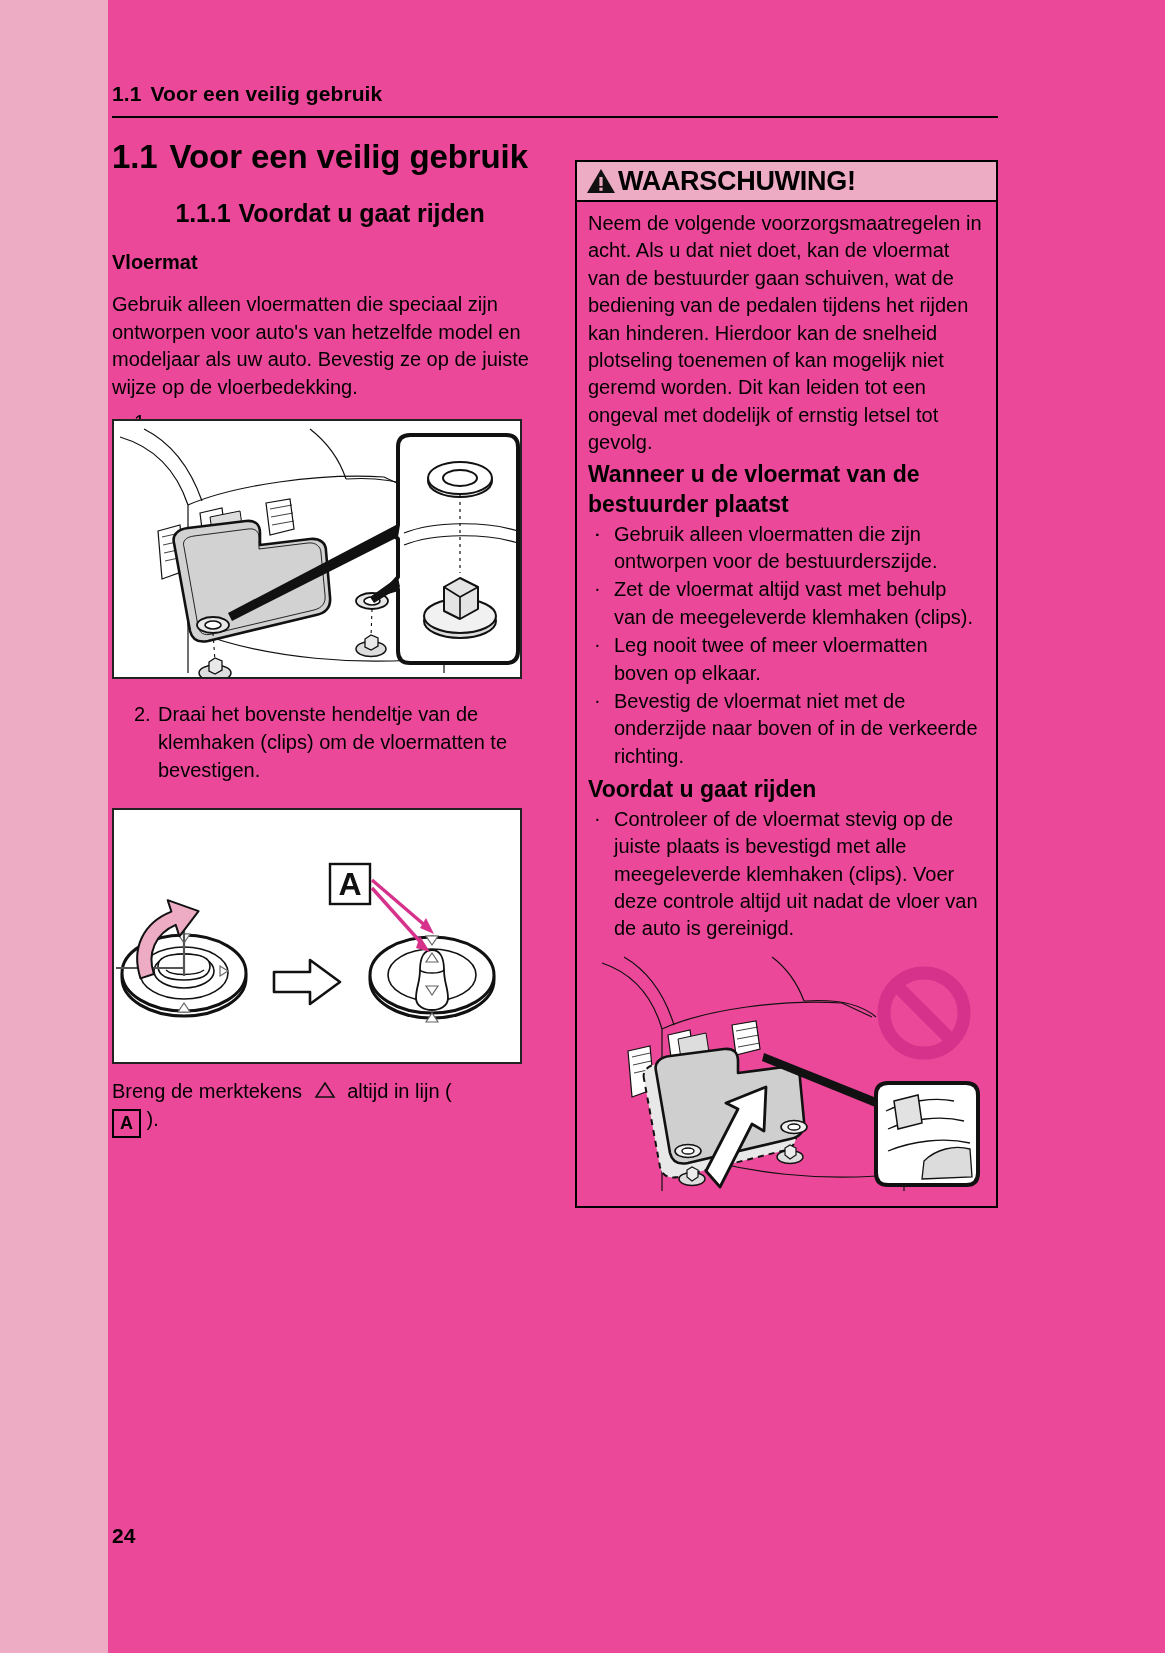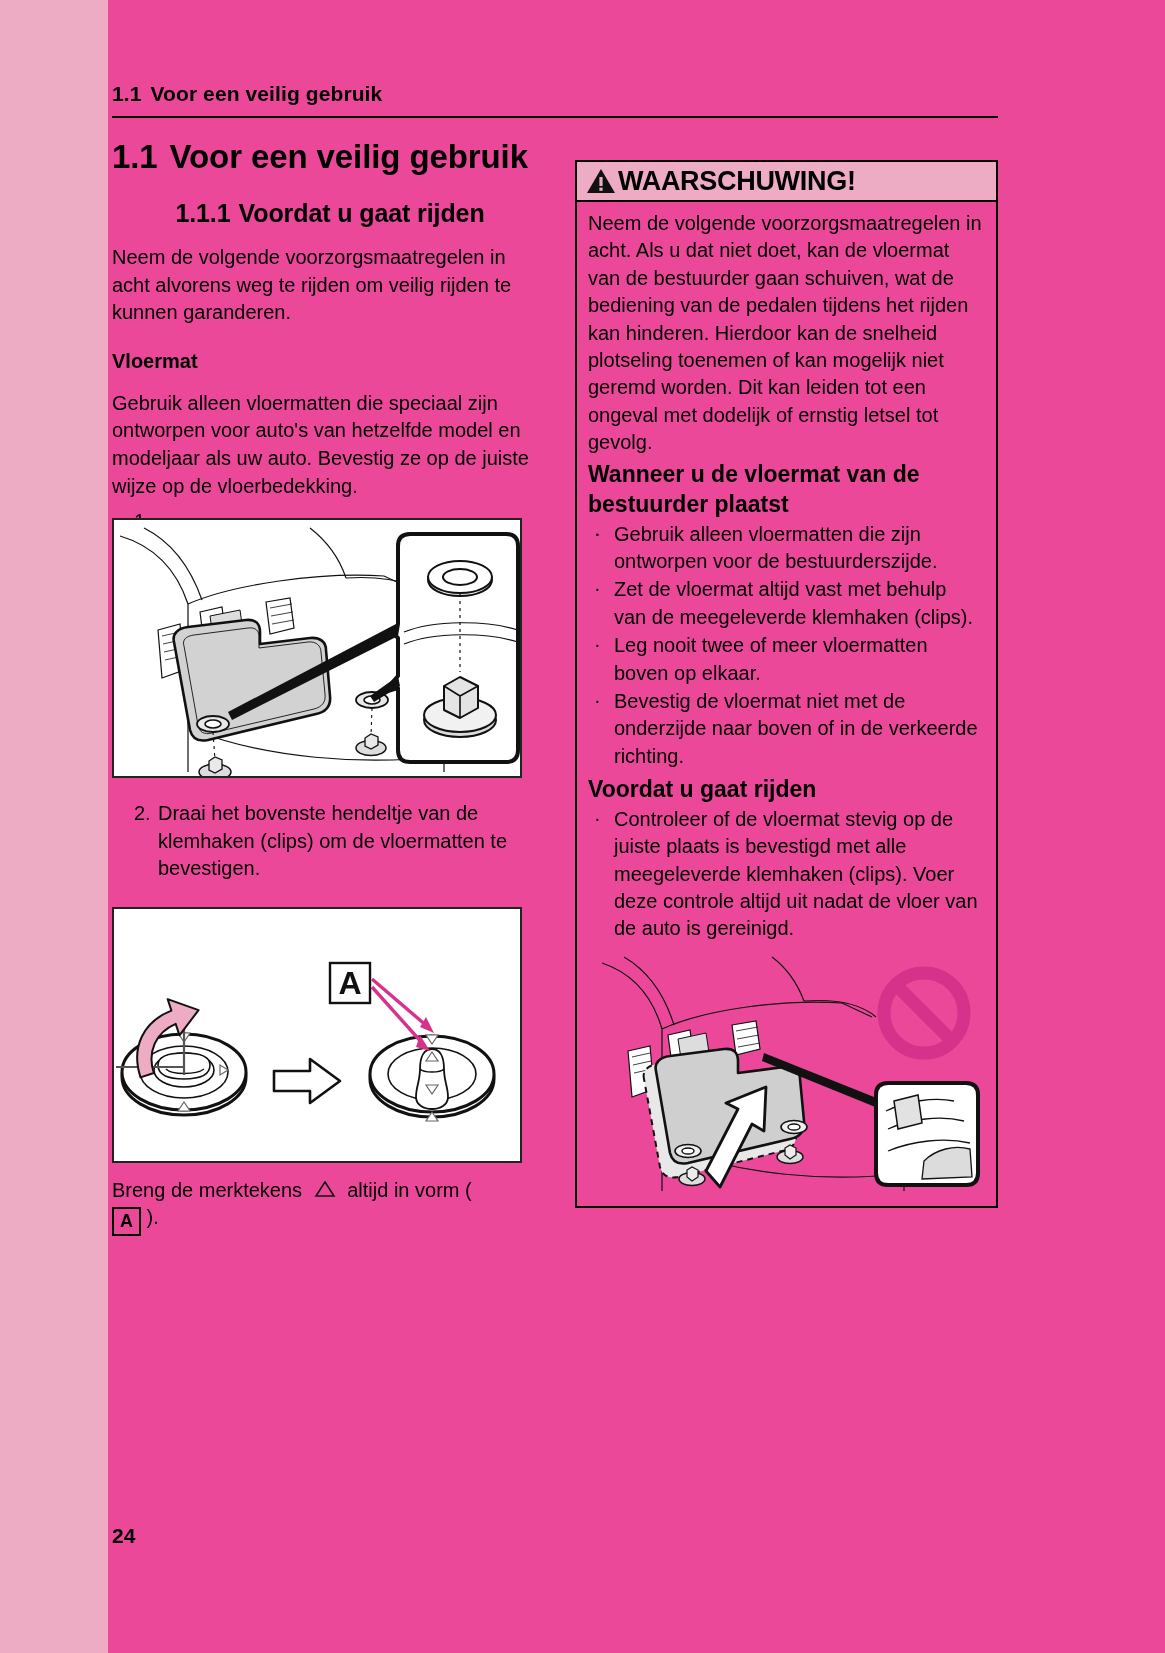--- a/index.html
+++ b/index.html
@@ -136,21 +136,20 @@
     <div class="col-left">
 
       <h1 class="title">
         <span class="num">1.1</span><span>Voor een veilig gebruik</span>
       </h1>
 
       <h2 class="sub">
         <span class="num">1.1.1</span><span>Voordat u gaat rijden</span>
       </h2>
 
-      <p class="body">Neem de volgende voorzorgsmaatregelen in acht alvorens weg te rijden om veilig rijden te kunnen garanderen.</p>
 
       <h3 class="run-in">Vloermat</h3>
 
       <p class="body">Gebruik alleen vloermatten die speciaal zijn ontworpen voor auto's van hetzelfde model en modeljaar als uw auto. Bevestig ze op de juiste wijze op de vloerbedekking.</p>
 
       <ol class="steps">
         <li>
           <span class="marker">1.</span>
         </li>
       </ol>
@@ -298,21 +297,21 @@
           <path d="M320 124 L306 118 L312 108 Z" fill="#d6328b"></path>
           <path d="M316 142 L302 138 L306 126 Z" fill="#d6328b"></path>
         </svg>
       </div>
 
       <p class="caption">
         <span>Breng de merktekens</span>
         <svg class="tri-glyph" width="22" height="18" viewBox="0 0 22 18">
             <path d="M11 2 L20 16 L2 16 Z" fill="none" stroke="#111" stroke-width="1.6"></path>
           </svg>
-        <span>altijd in vorm (</span><br>
+        <span>altijd in lijn (</span><br>
         <span class="boxA">A</span>
         <span>).</span>
       </p>
 
     </div>
 
     <div class="col-right">
       <div class="warnbox">
 
         <div class="warnhead">

